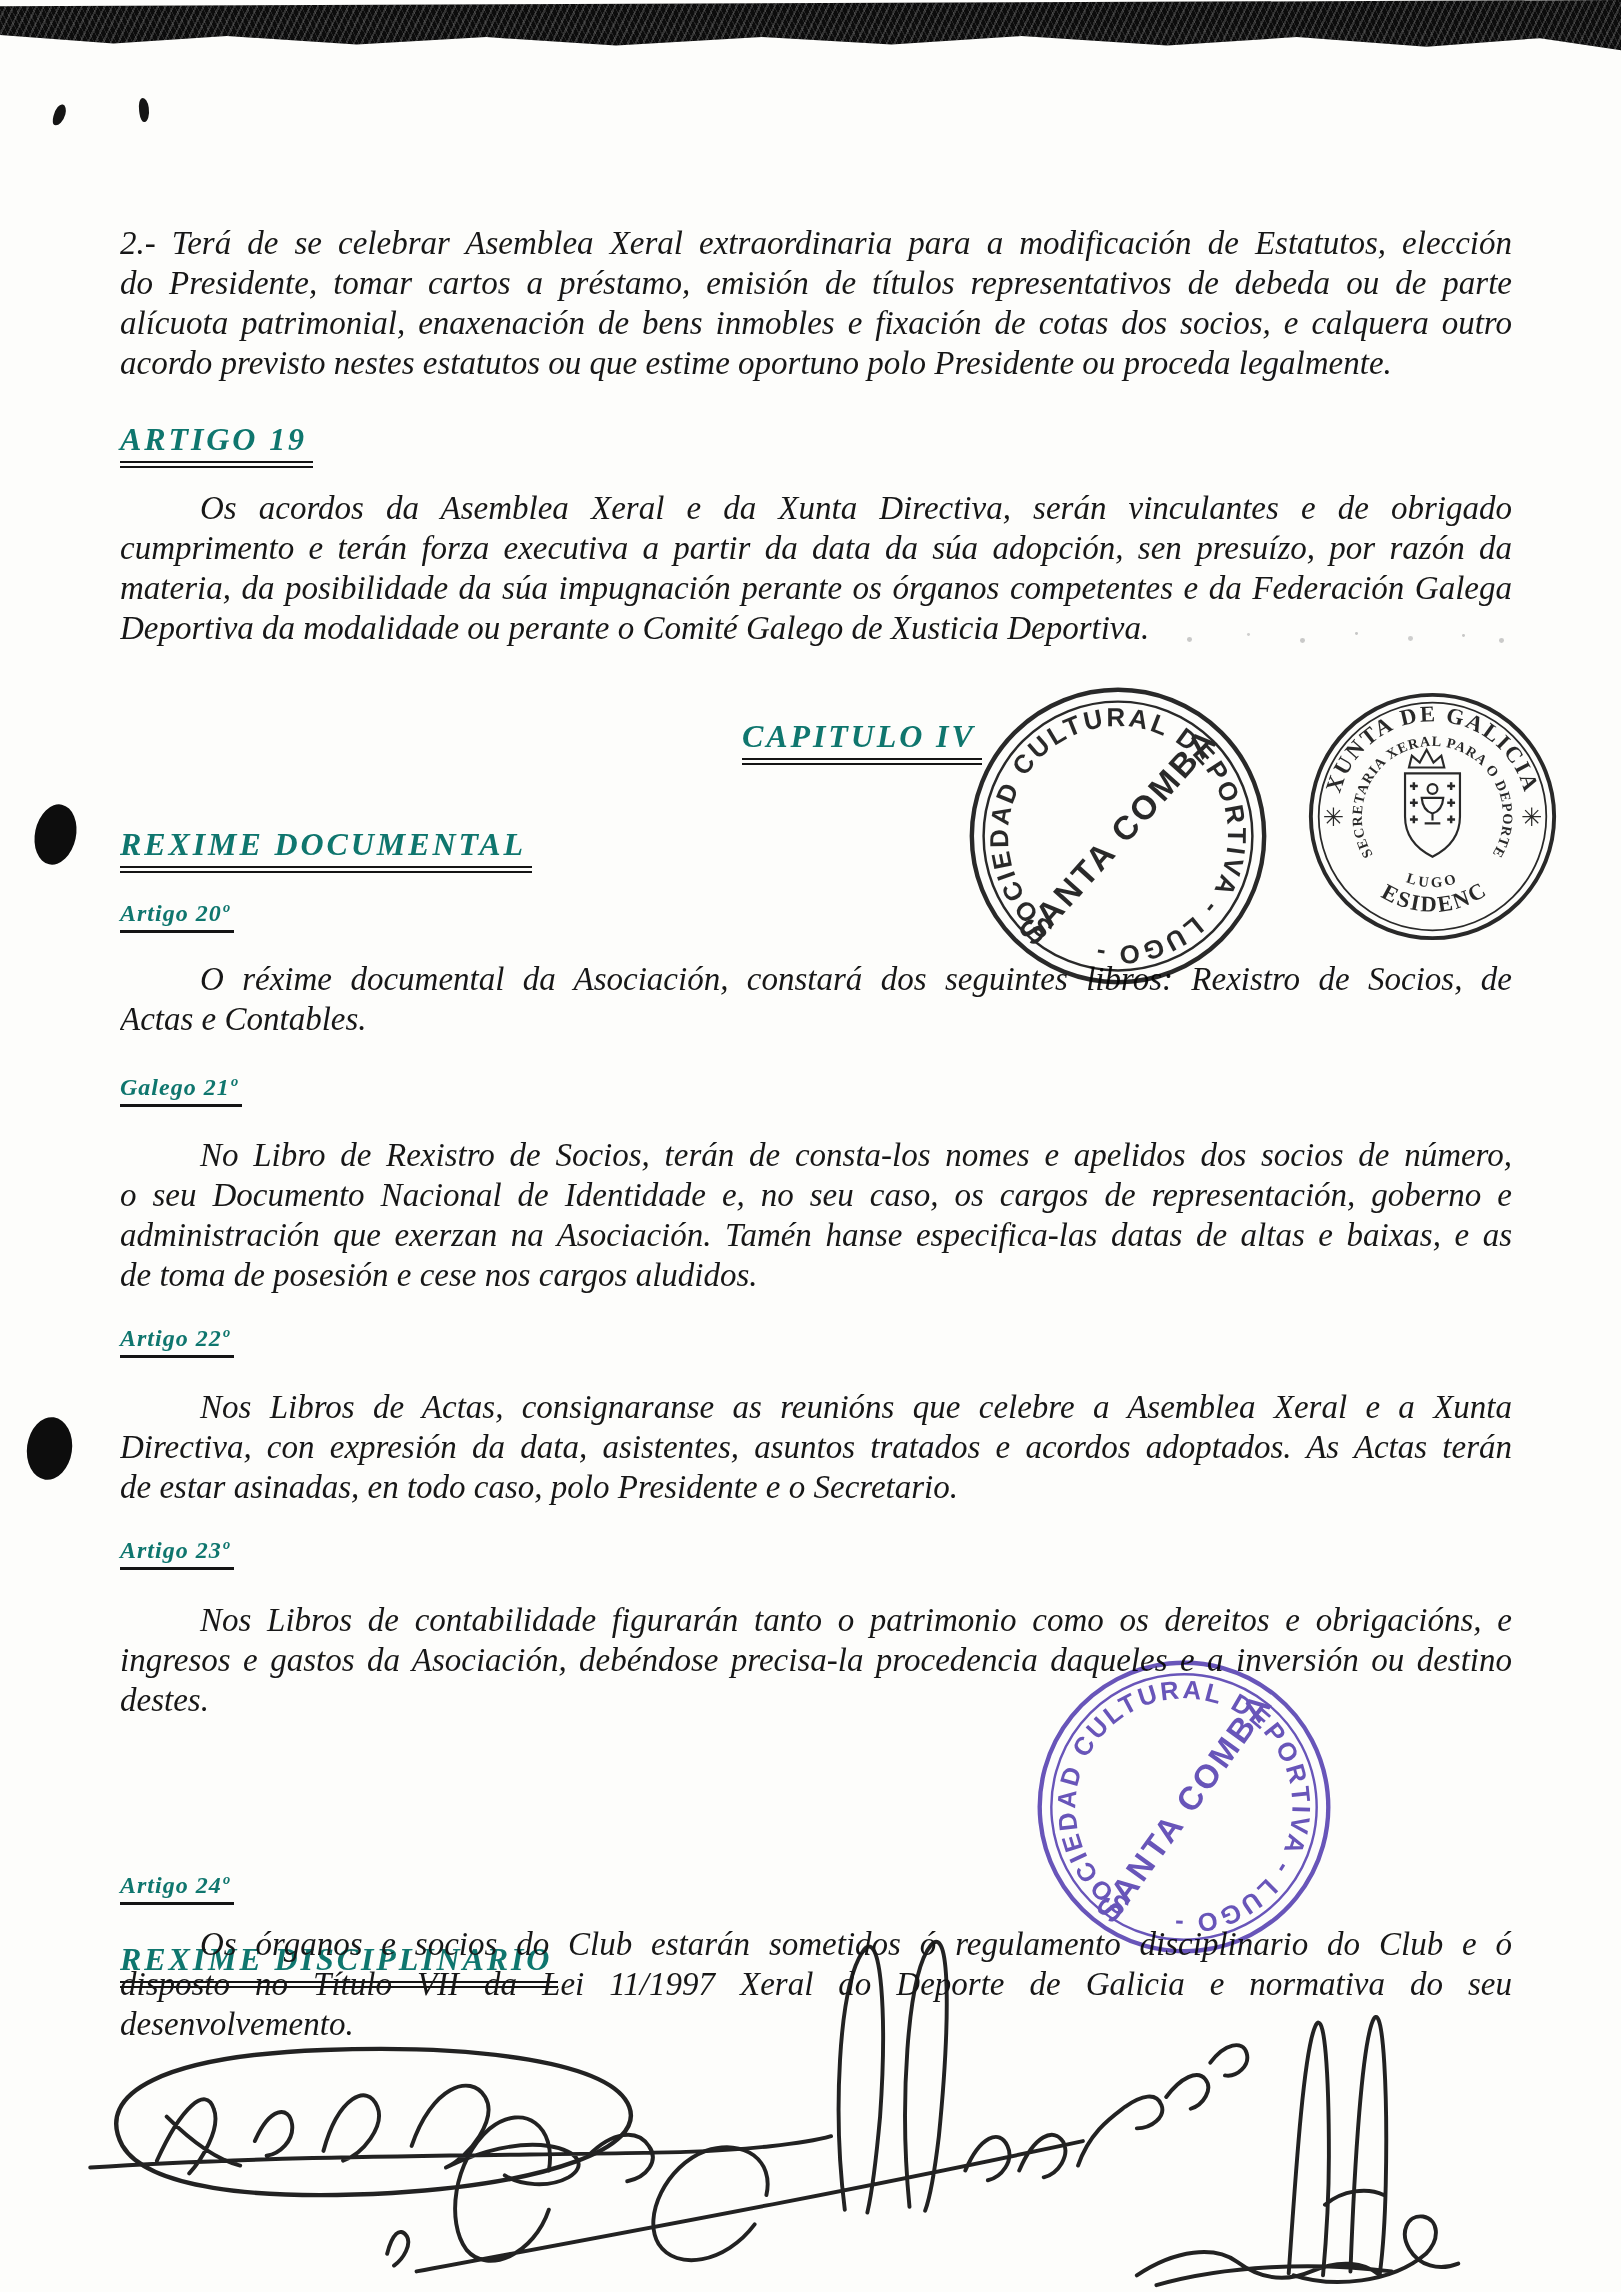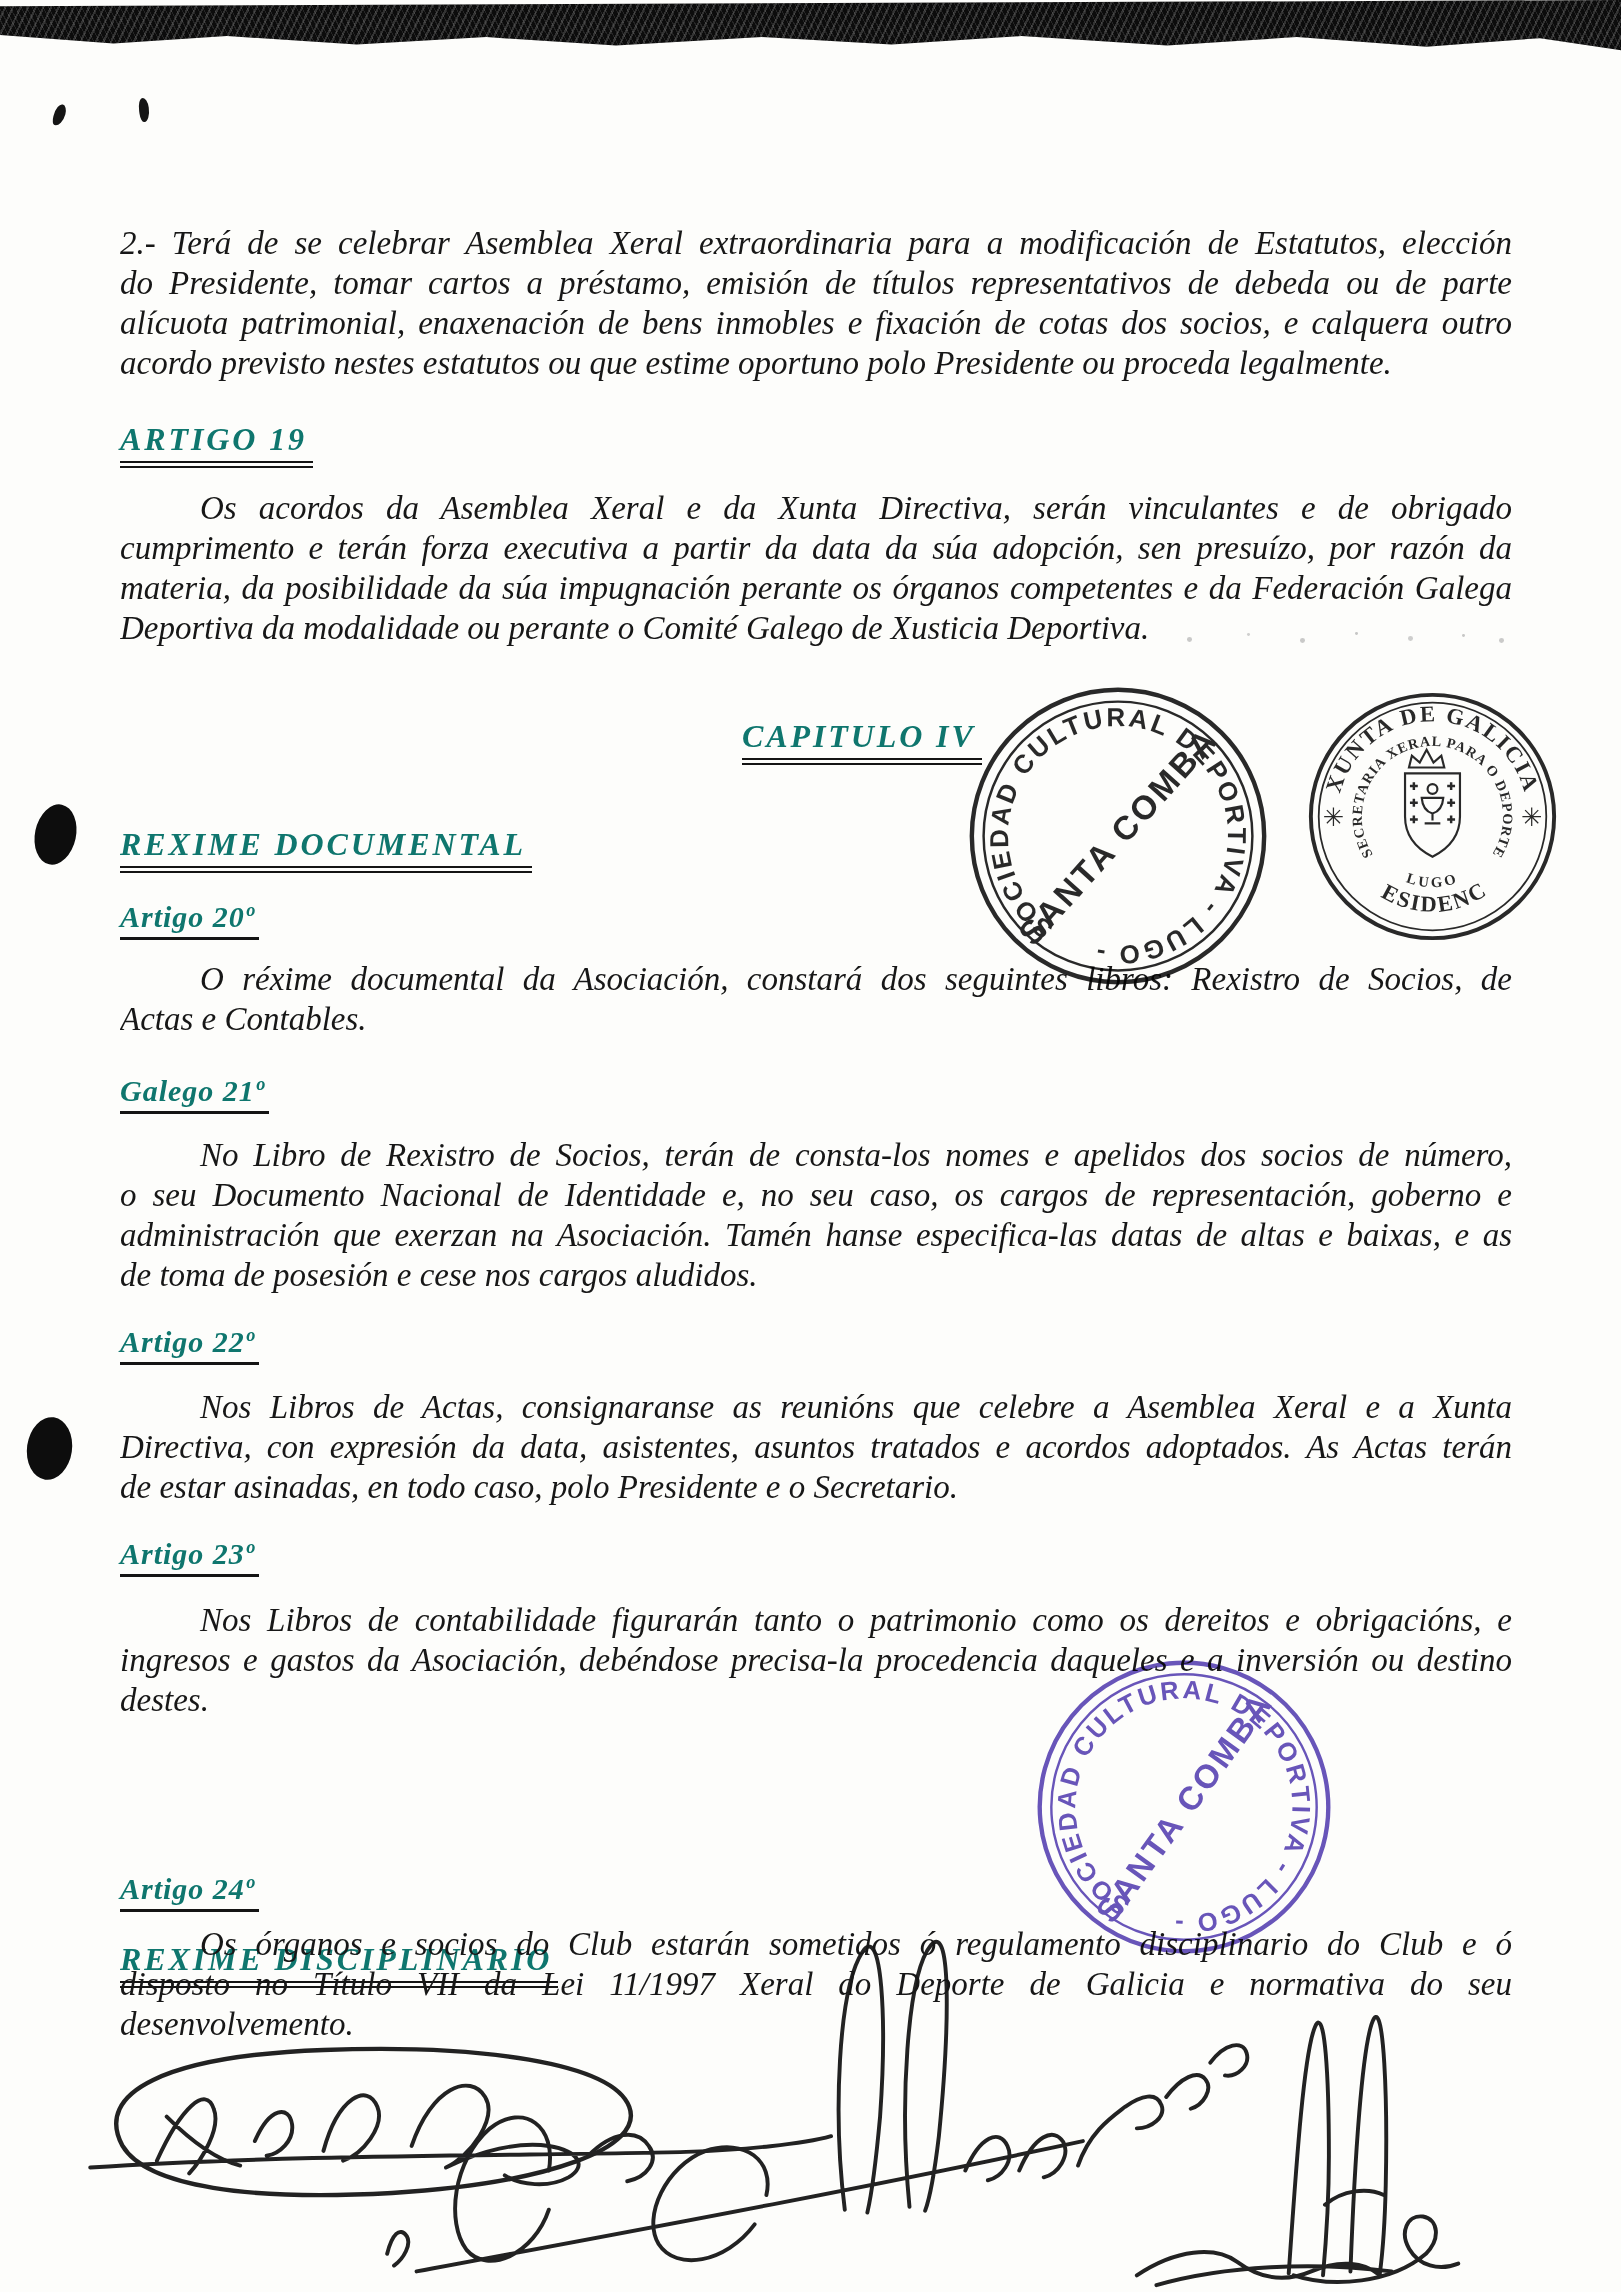--- a/index.html
+++ b/index.html
@@ -15,21 +15,21 @@
   .para{position:absolute;left:120px;width:1392px;font-style:italic;font-size:33px;line-height:40px;
         color:#171717;z-index:1;}
   .para .tline{height:40px;text-align:justify;text-align-last:justify;overflow:hidden;}
   .para .tline.last{text-align-last:auto;}
   .para.indent .tline:first-child{text-indent:80px;font-family:Liberation Serif, serif;}
   
   .hd{position:absolute;left:120px;font-style:italic;font-weight:bold;color:#0f766e;z-index:1;}
   .hd .u2{display:inline-block;border-bottom:7.8px double #141414;padding:0 5.9px 2.9px 0;}
   .hd .u1{display:inline-block;border-bottom:3.9px solid #141414;padding:0 3.9px 2.9px 0;}
   .hd-major{font-size:32px;letter-spacing:2.9px;}
-  .hd-artigo{font-size:30px;letter-spacing:1px;font-style:italic;}
+  .hd-artigo{font-size:24px;letter-spacing:1px;font-style:italic;}
   
   .stamp{position:absolute;mix-blend-mode:multiply;opacity:.94;z-index:2;}
   
   .inkdot{position:absolute;background:#0d0d0d;border-radius:50%;z-index:1;}
   .mark{position:absolute;background:#151515;z-index:1;}
   .speck{position:absolute;width:2.9px;height:2.9px;background:#9a9a9a;opacity:.55;border-radius:50%;z-index:0;}
   .sigs{position:absolute;left:0;top:1901px;z-index:3;}
 </style>
 </head>
 <body>

